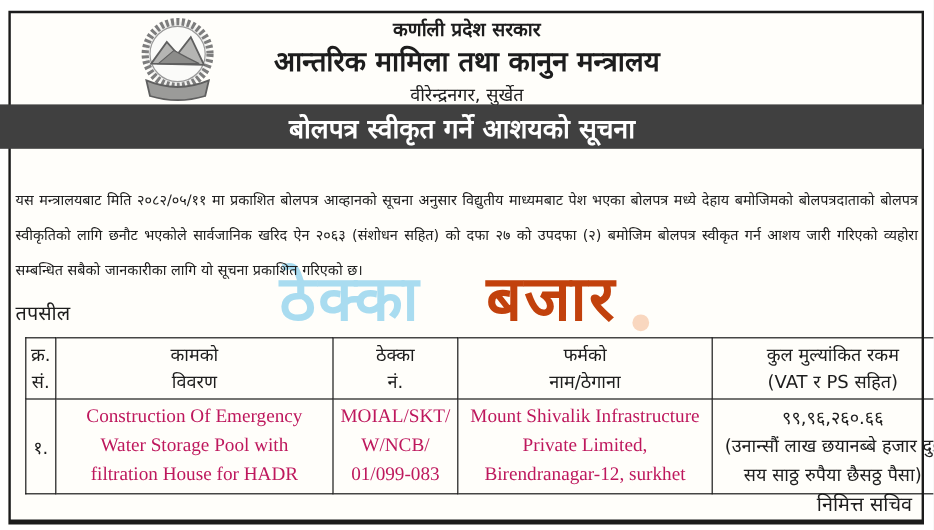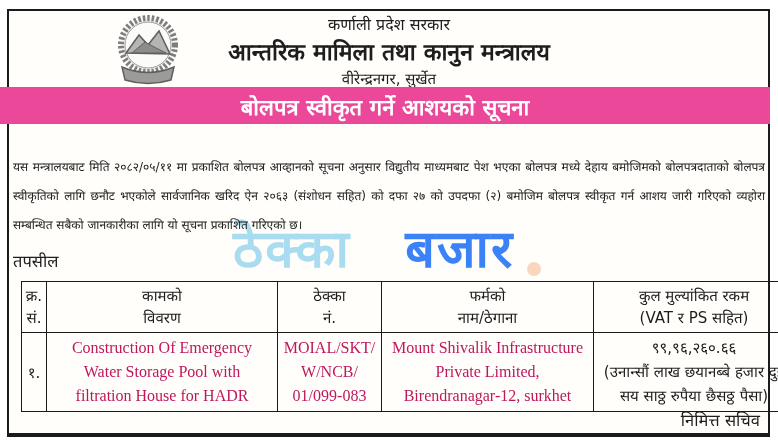--- a/index.html
+++ b/index.html
@@ -13,30 +13,30 @@
   .doc-frame {
     position:absolute; left:7px; top:9px; right:8px; bottom:5px;
     border:2px solid #1b1b1b; border-bottom-width:4px;
     background:#fffefa;
   }
   
   .header-block {
     position:absolute; top:13px; left:0; width:100%;
     text-align:center; z-index:4;
   }
-  .gov-line   { font-size:16px; line-height:24px; }
+  .gov-line   { font-size:16px; line-height:24px;font-weight:bold; }
   .ministry   { font-size:23px; font-weight:bold; line-height:30px; }
   .location   { font-size:15px; line-height:24px; }
   .emblem {
     position:absolute; left:112px; top:12px; width:72px; height:76px; z-index:4;
   }
   
   .banner {
     position:absolute; left:0; top:87px; width:770px; height:37px;
-    background:#ec4899; z-index:5;
+    background:#404040; z-index:5;
     display:flex; align-items:center; justify-content:center;
     color:#ffffff; font-size:22px; font-weight:bold;
   }
   
   .date-line {
     position:absolute; top:129px; left:0; width:100%;
     text-align:center; font-size:15.5px; z-index:3;
   }
   .body-para {
     position:absolute; top:153px; left:13px; width:752px;
@@ -88,21 +88,21 @@
 </head>
 <body>
 
 <div class="page">
 
   <div class="doc-frame"></div>
 
   <div class="watermark">
     <span style="color:#a9dcf0;">ठेक्का</span>
     <span style="display:inline-block;width:14px;"></span>
-    <span style="color:#3b82f6;">बजार</span>
+    <span style="color:#c2410c;">बजार</span>
   </div>
   <div class="wm-dot"></div>
 
   <div class="emblem">
     <svg width="72" height="76" viewBox="0 0 72 76" xmlns="http://www.w3.org/2000/svg">
       <ellipse cx="36" cy="33" rx="27" ry="27" fill="#f2f2f0" stroke="#7d7d7d" stroke-width="6" stroke-dasharray="2.5 2"></ellipse>
       <ellipse cx="36" cy="33" rx="23" ry="23" fill="#fbfbf9" stroke="#9a9a9a" stroke-width="1"></ellipse>
       <path d="M14 41 L27 23 L36 33 L47 19 L58 42 Z" fill="#b5b5b3" stroke="#5f5f5f" stroke-width="1.5"></path>
       <path d="M20 41 L33 30 L44 36 L54 41 Z" fill="#8c8c8a" stroke="#5f5f5f" stroke-width="1"></path>
       <path d="M10 55 Q36 66 62 55 L59 68 Q36 75 13 68 Z" fill="#9b9b99" stroke="#5f5f5f" stroke-width="1.5"></path>

